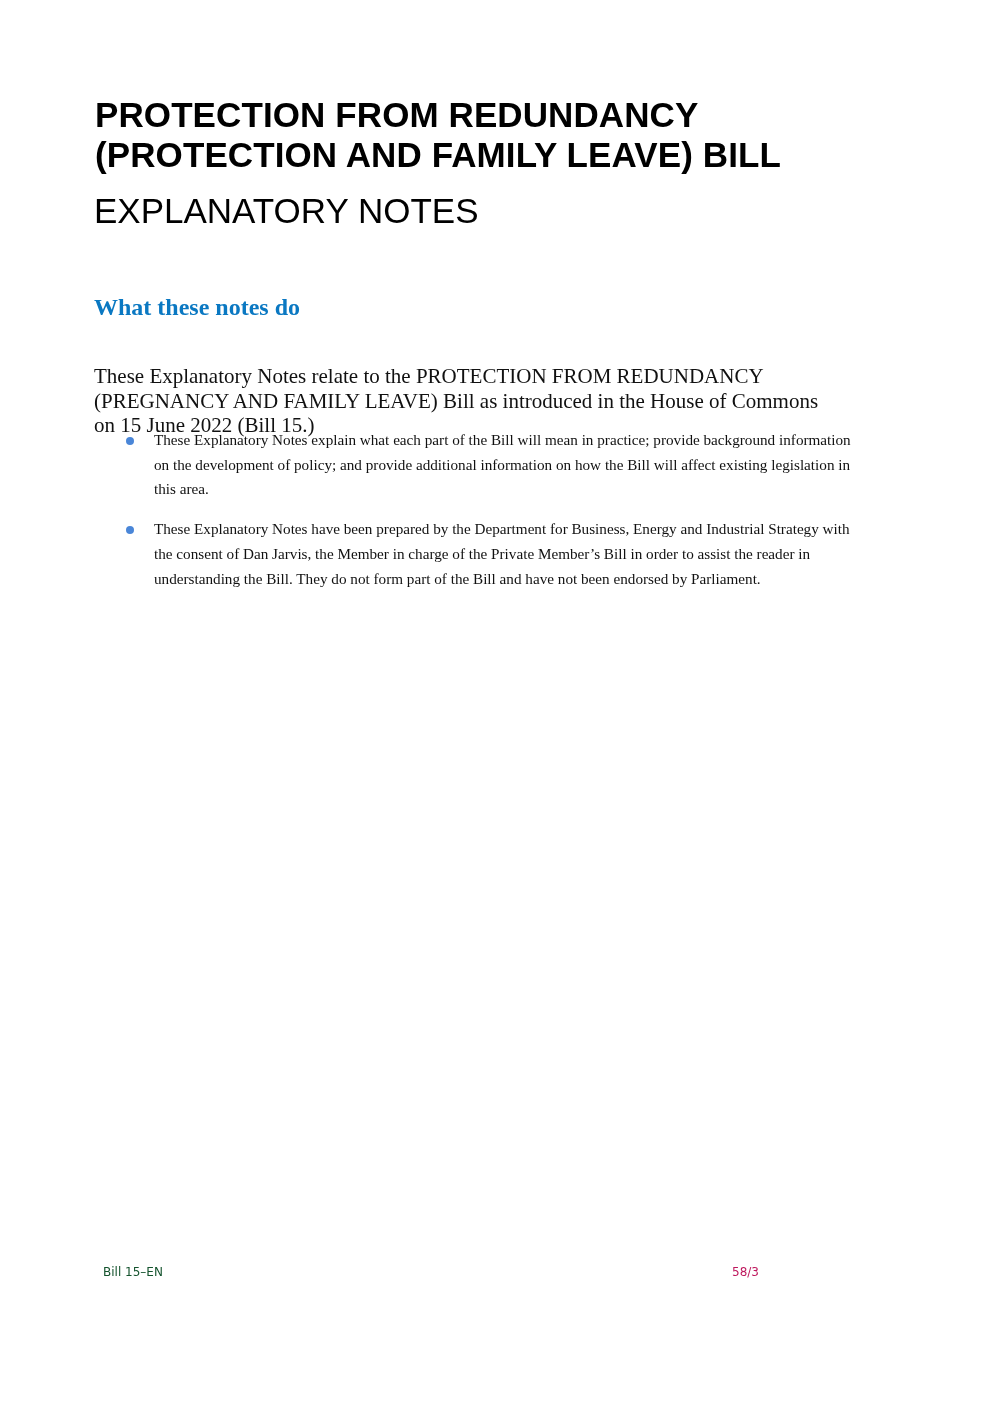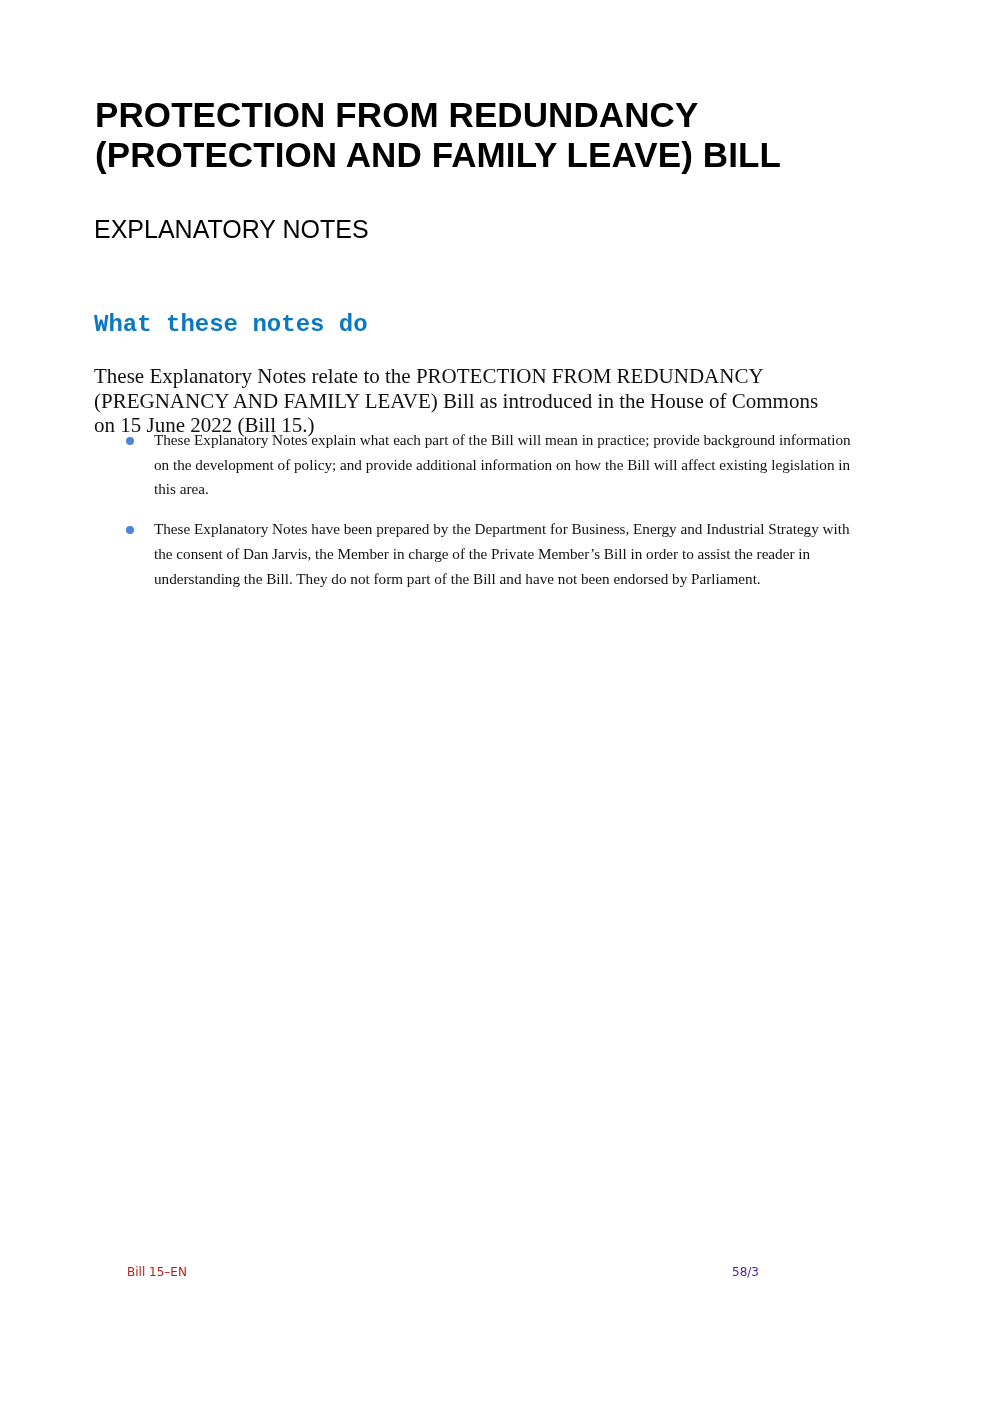--- a/index.html
+++ b/index.html
@@ -28,34 +28,34 @@
     font-family: "Liberation Sans", sans-serif;
     font-weight: bold;
     font-size: 35px;
     line-height: 40px;
     color: #000;
     letter-spacing: 0.1px;
   }
   .subtitle {
     position: absolute;
     left: 94px;
-    top: 208px;
+    top: 190px;
     margin: 0;
     font-family: "Liberation Sans", sans-serif;
     font-weight: normal;
-    font-size: 25px;
+    font-size: 35px;
     line-height: 42px;
     color: #000;
   }
   .section-heading {
     position: absolute;
     left: 94px;
-    top: 310px;
+    top: 292px;
     margin: 0;
-    font-family: Liberation Mono, monospace;
+    font-family: Liberation Serif, serif;
     font-weight: bold;
     font-size: 24px;
     line-height: 30px;
     color: #0a78c2;
   }
   .intro {
     position: absolute;
     left: 94px;
     top: 364px;
     width: 740px;
@@ -92,31 +92,30 @@
     border-radius: 50%;
     background: #4a86d8;
   }
   .footer-left {
     position: absolute;
     left: 103px;
     top: 1264px;
     font-family: "DejaVu Sans", sans-serif;
     font-size: 12px;
     line-height: 16px;
-    color: #b91c1c;
-    margin-left: 24px;
+    color: #14532d;
   }
   .footer-right {
     position: absolute;
     left: 732px;
     top: 1264px;
     font-family: "DejaVu Sans", sans-serif;
     font-size: 12px;
     line-height: 16px;
-    color: #4c1d95;
+    color: #be185d;
   }
 </style>
 </head>
 <body>
 
 <div class="page">
 
   <h1 class="title">
     <span>PROTECTION FROM REDUNDANCY</span><br>
     <span>(PROTECTION AND FAMILY LEAVE) BILL</span>

